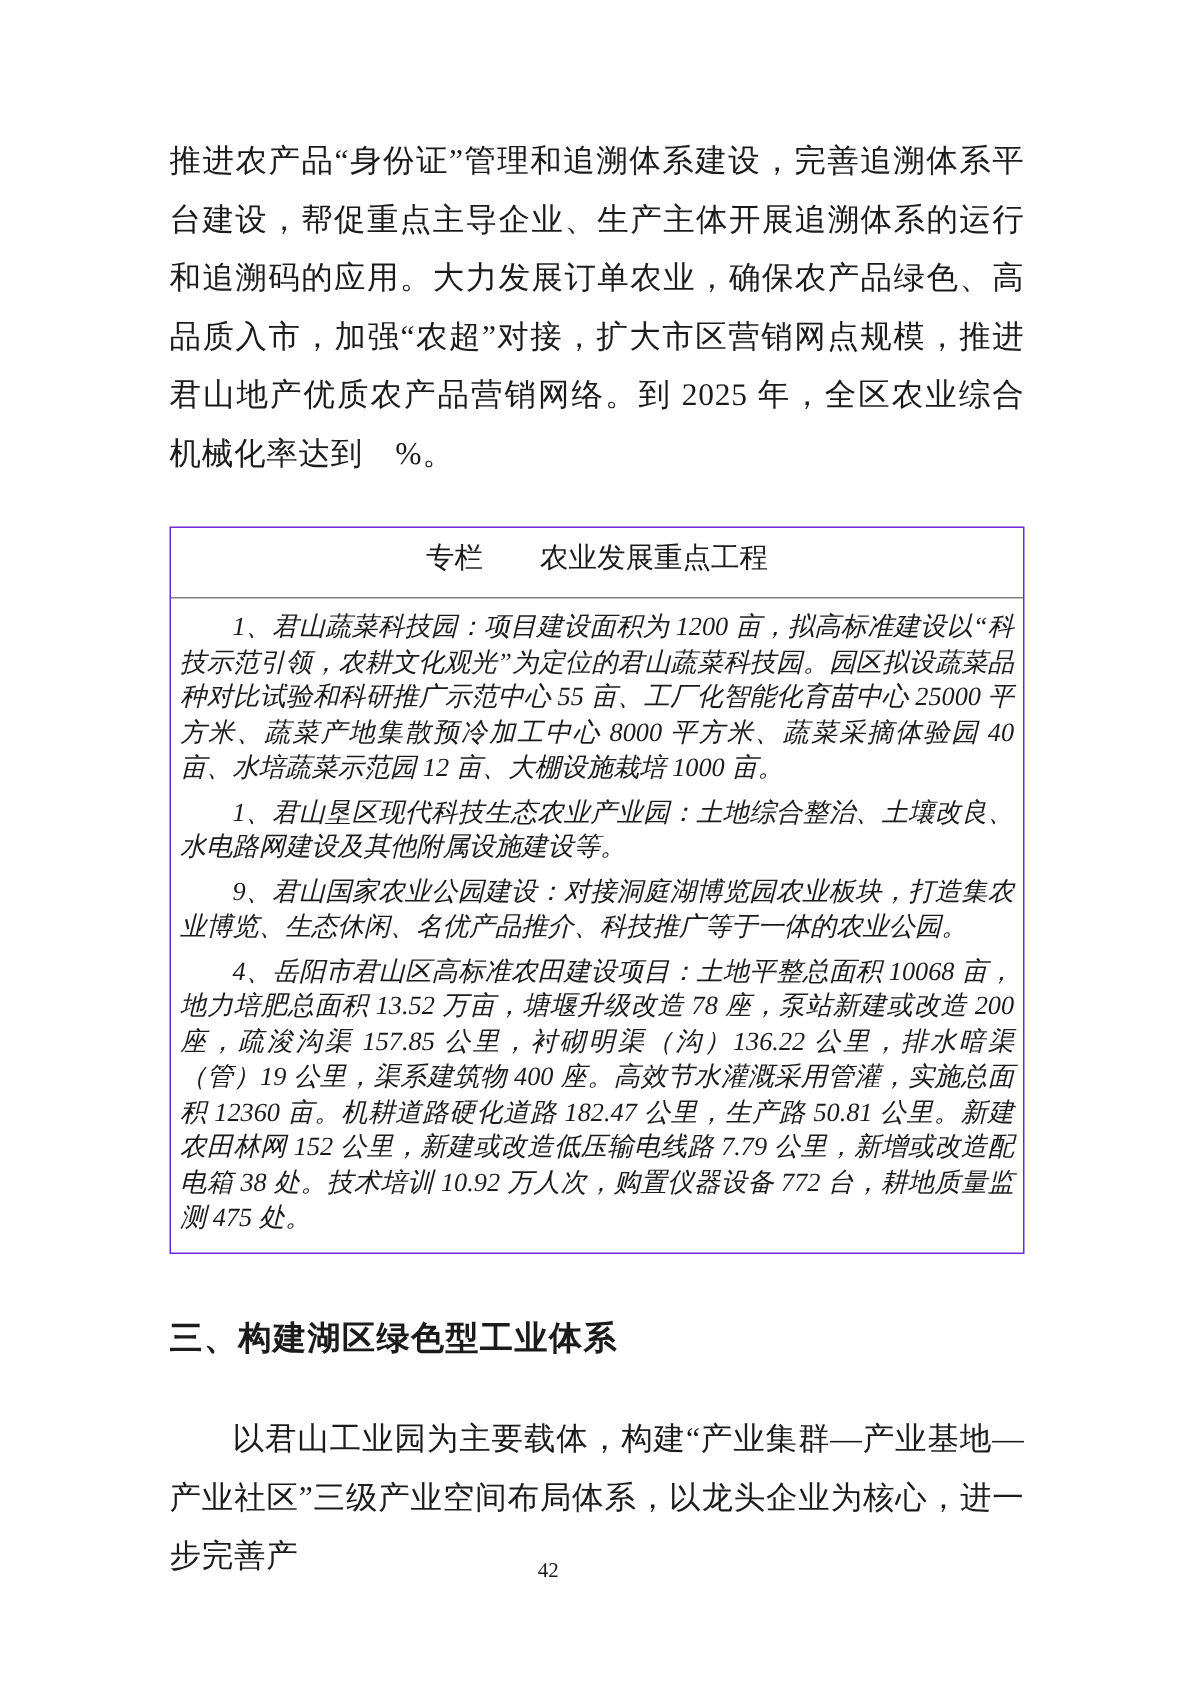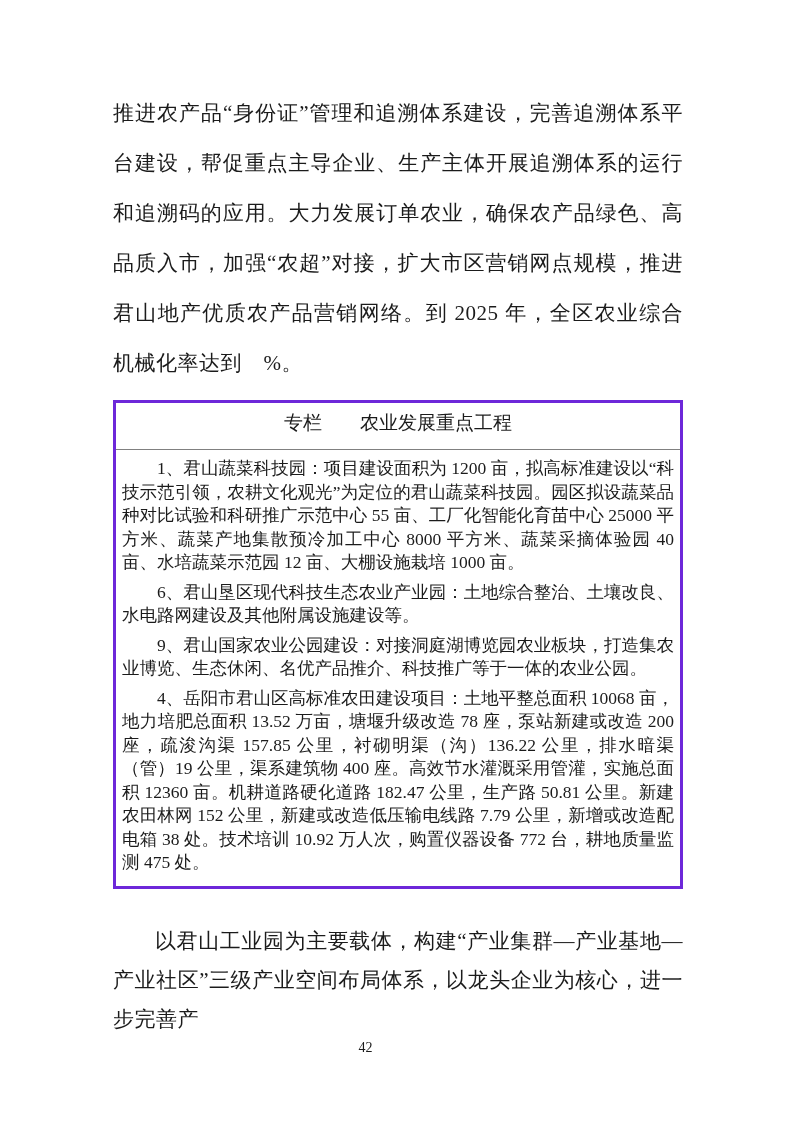--- a/index.html
+++ b/index.html
@@ -12,43 +12,44 @@
     overflow: hidden;
   }
   .content {
     position: absolute;
     left: 113px; top: 0;
     width: 570px;
   }
   .intro {
     margin-top: 88px;
     font-size: 21px;
-    line-height: 50px;
+    line-height: 39px;
     text-align: justify;
     letter-spacing: 0.5px;
   }
   .feature-box {
-    margin-top: 12px;
-    border: 3px solid #6d28d9;
+    margin-top: 29px;
+    border: 1px solid #6d28d9;
   }
   .feature-box-title {
     border-bottom: 1px solid #808080;
     text-align: center;
     font-size: 19px;
     padding: 7px 0 13px 0;
   }
   .feature-box-body {
     padding: 1px 6px 5px 6px;
     font-size: 17.5px;
     line-height: 23.5px;
     text-align: justify;
   }
   .feature-box-body p {
     margin: 6px 0;
     text-indent: 2em;
+    font-style: italic;
   }
   .bold-run { font-weight: bold; }
   .section-heading {
     margin-top: 41px;
     font-family: "Liberation Sans", "DejaVu Sans", sans-serif;
     font-weight: bold;
     font-size: 22px;
     letter-spacing: 1px;
   }
   .section-paragraph {
@@ -71,24 +72,25 @@
 <body>
 
 <div class="content">
 
   <div class="intro">推进农产品“身份证”管理和追溯体系建设，完善追溯体系平台建设，帮促重点主导企业、生产主体开展追溯体系的运行和追溯码的应用。大力发展订单农业，确保农产品绿色、高品质入市，加强“农超”对接，扩大市区营销网点规模，推进君山地产优质农产品营销网络。到 2025 年，全区农业综合机械化率达到　%。</div>
 
   <div class="feature-box">
     <div class="feature-box-title">专栏　　农业发展重点工程</div>
     <div class="feature-box-body">
       <p>1、君山蔬菜科技园：项目建设面积为 1200 亩，拟高标准建设以“科技示范引领，农耕文化观光”为定位的君山蔬菜科技园。园区拟设蔬菜品种对比试验和科研推广示范中心 55 亩、工厂化智能化育苗中心 25000 平方米、蔬菜产地集散预冷加工中心 8000 平方米、蔬菜采摘体验园 40 亩、水培蔬菜示范园 12 亩、大棚设施栽培 1000 亩。</p>
-      <p>6、君山垦区现代科技生态农业产业园：土地综合整治、土壤改良、水电路网建设及其他附属设施建设等。</p>
+      <p>1、君山垦区现代科技生态农业产业园：土地综合整治、土壤改良、水电路网建设及其他附属设施建设等。</p>
       <p>9、君山国家农业公园建设：对接洞庭湖博览园农业板块，打造集农业博览、生态休闲、名优产品推介、科技推广等于一体的农业公园。</p>
       <p>4、岳阳市君山区高标准农田建设项目：土地平整总面积 10068 亩，地力培肥总面积 13.52 万亩，塘堰升级改造 78 座，泵站新建或改造 200 座，疏浚沟渠 157.85 公里，衬砌明渠（沟）136.22 公里，排水暗渠（管）19 公里，渠系建筑物 400 座。高效节水灌溉采用管灌，实施总面积 12360 亩。机耕道路硬化道路 182.47 公里，生产路 50.81 公里。新建农田林网 152 公里，新建或改造低压输电线路 7.79 公里，新增或改造配电箱 38 处。技术培训 10.92 万人次，购置仪器设备 772 台，耕地质量监测 475 处。</p>
     </div>
   </div>
 
+  <div class="section-heading">三、构建湖区绿色型工业体系</div>
 
   <div class="section-paragraph">以君山工业园为主要载体，构建“产业集群—产业基地—产业社区”三级产业空间布局体系，以龙头企业为核心，进一步完善产</div>
 
 </div>
 
 <div class="page-number">42</div>
 
 </body></html>

